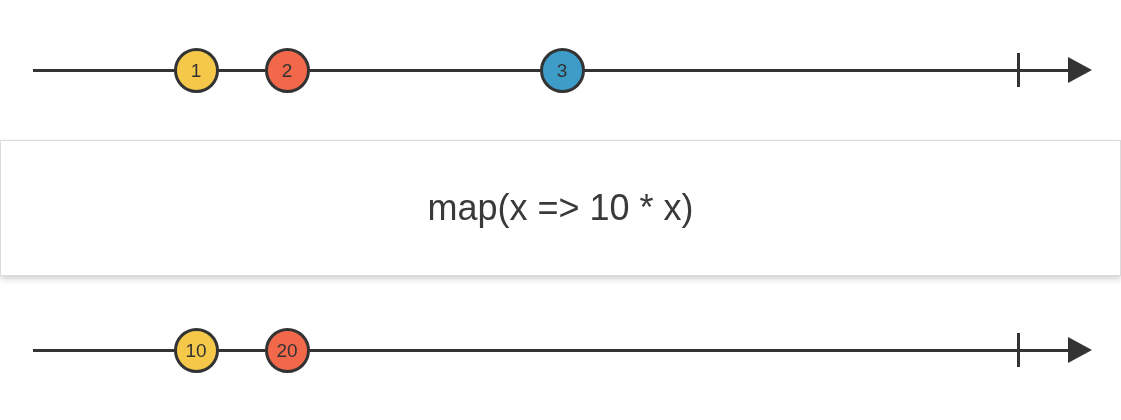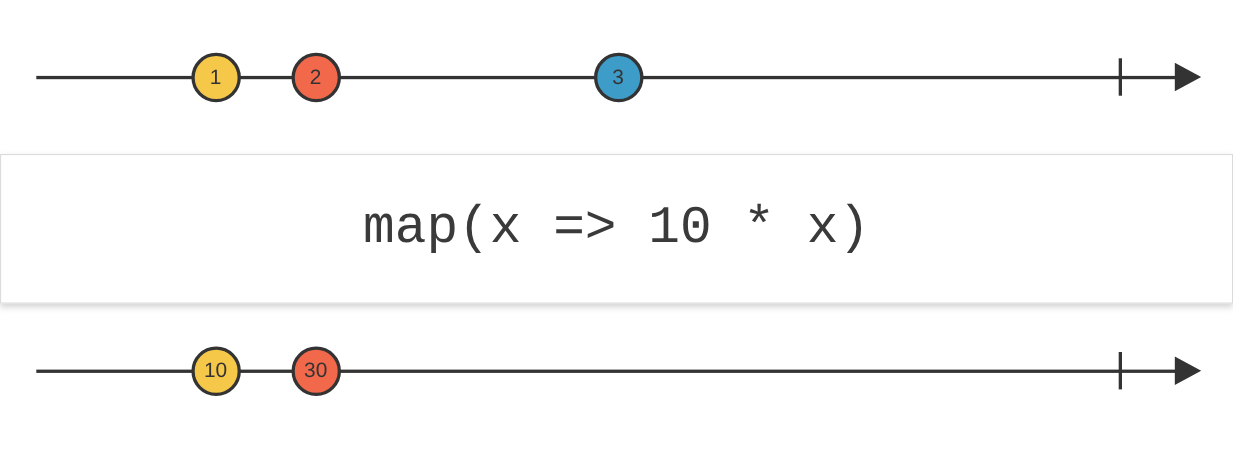--- a/index.html
+++ b/index.html
@@ -15,21 +15,21 @@
     overflow: hidden;
     font-family: "Liberation Sans", sans-serif;
   }
   .timeline {
     position: absolute;
     left: 0;
     width: 1121px;
     height: 140px;
   }
   .timeline.input  { top: 0; }
-  .timeline.output { top: 267px; }
+  .timeline.output { top: 280px; }
   .tl-line {
     position: absolute;
     left: 33px;
     width: 1047px;
     top: calc(50% - 1.5px);
     height: 3px;
     background: var(--line, #333333);
   }
   .tl-tick {
     position: absolute;
@@ -75,22 +75,22 @@
     width: 1119px;
     height: 134px;
     background: var(--background, #ffffff);
     border: 1px solid var(--box-border, #dbdbdb);
     box-shadow: 0 3px 6px rgba(0,0,0,0.18);
     display: flex;
     align-items: center;
     justify-content: center;
   }
   .operator-label {
-    font-family: Liberation Mono, monospace;
-    font-size: 48px;
+    font-family: Liberation Sans, sans-serif;
+    font-size: 36px;
     color: var(--operator-text, #3a3a3a);
     white-space: pre;
   }
 </style>
 </head>
 <body>
 
 <div class="canvas" style="--line: #333333; --marble-border: #333333; --marble-text: #333333; --operator-text: #3A3A3A; --box-border: #DBDBDB; --background: #FFFFFF;">
 
   <div class="timeline input">
@@ -113,17 +113,17 @@
   </div>
 
   <div class="timeline output">
     <div class="tl-line"></div>
     <div class="tl-tick"></div>
     <div class="tl-arrow"></div>
     <div class="marble" style="left: 173.5px; background: rgb(246, 200, 74);">
       <span>10</span>
     </div>
     <div class="marble" style="left: 264.5px; background: rgb(242, 104, 75);">
-      <span>30</span>
+      <span>20</span>
     </div>
   </div>
 
 </div>
 
 </body></html>

